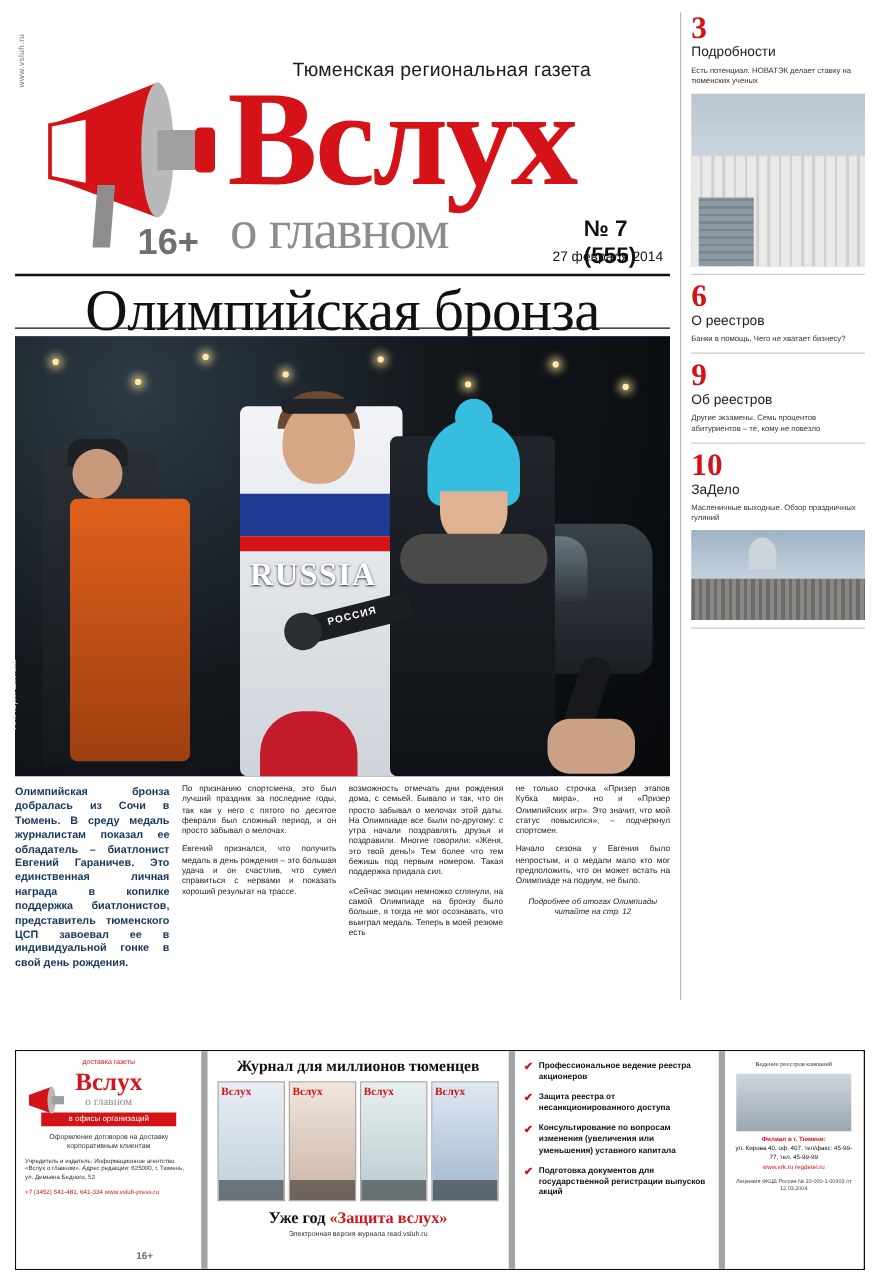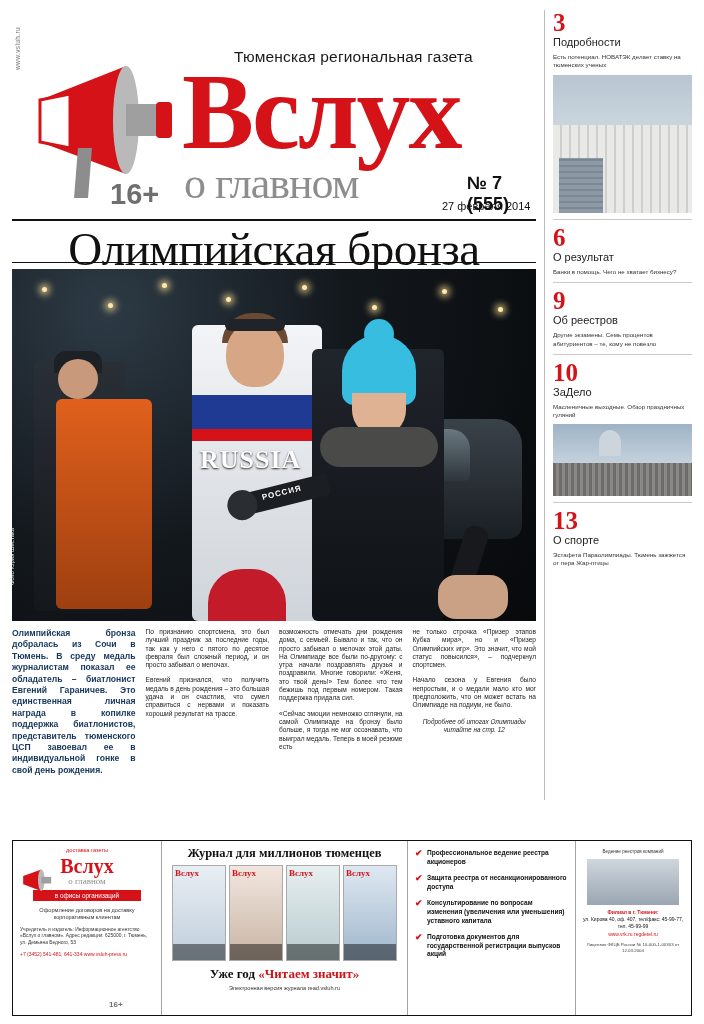--- a/index.html
+++ b/index.html
@@ -272,21 +272,21 @@
 
   
   .ads {
     position: absolute;
     left: 12px; bottom: 8px;
     width: 680px; height: 176px;
     border: 1px solid #111;
     display: flex;
   }
   .ad { position: relative; height: 100%; overflow: hidden; }
-  .ad + .ad { border-left: 1px solid #a3a3a3; }
+  .ad + .ad { border-left: 5px solid #a3a3a3; }
   .ad1 { width: 148px; background:#fff; padding:6px 7px; }
   .ad2 { width: 246px; background:#fff; padding:5px 6px; }
   .ad3 { width: 168px; background:#fff; padding:8px 7px; }
   .ad4 { width: 115px; background:#fff; padding:6px 6px; }
 
   .ad1 .a1-top{ text-align:center; font-size:5.6px; color:#d41217; }
   .ad1 .a1-logo{ text-align:center; margin-top:3px; }
   .ad1 .a1-logo .w{ font-family:"Liberation Serif",serif; font-weight:bold;
     font-size:20px; color:#d41217; line-height:20px; }
   .ad1 .a1-logo .s{ font-family:"Liberation Serif",serif; font-size:9px; color:#8d8d8d; }
@@ -364,21 +364,21 @@
     <div class="rail-item">
       <div class="rail-num">3</div>
       <div class="rail-title">Подробности</div>
       <div class="rail-text">Есть потенциал. НОВАТЭК делает ставку на тюменских ученых</div>
       <div class="rail-photo bldg"></div>
     </div>
 
     <div class="rail-rule"></div>
     <div class="rail-item">
       <div class="rail-num">6</div>
-      <div class="rail-title">О результат</div>
+      <div class="rail-title">О реестров</div>
       <div class="rail-text">Банки в помощь. Чего не хватает бизнесу?</div>
     </div>
 
     <div class="rail-rule"></div>
     <div class="rail-item">
       <div class="rail-num">9</div>
       <div class="rail-title">Об реестров</div>
       <div class="rail-text">Другие экзамены. Семь процентов абитуриентов – те, кому не повезло</div>
     </div>
 
@@ -386,25 +386,20 @@
     <div class="rail-item">
       <div class="rail-num">10</div>
       <div class="rail-title">ЗаДело</div>
       <div class="rail-text">Масленичные выходные. Обзор праздничных гуляний</div>
       <div class="rail-photo2">
           <div class="dome"></div>
         </div>
     </div>
 
     <div class="rail-rule"></div>
-    <div class="rail-item">
-      <div class="rail-num">13</div>
-      <div class="rail-title">О спорте</div>
-      <div class="rail-text">Эстафета Параолимпиады. Тюмень зажжется от пера Жар-птицы</div>
-    </div>
   </div>
 
   <div class="headline-band">
     <div class="headline">Олимпийская бронза</div>
   </div>
 
   <div class="main-photo">
     <div class="mp-sky"></div>
     <div class="mp-lights">
       <i style="left:30px;top:10px"></i>
@@ -508,21 +503,21 @@
           <div class="ctop">Вслух</div>
           <div class="cbar"></div>
         </div>
         <div class="cover c4">
           <div class="ctop">Вслух</div>
           <div class="cbar"></div>
         </div>
       </div>
       <div class="a2-year">
         <span>Уже год</span>
-        <em>«Читаем значит»</em>
+        <em>«Защита вслух»</em>
       </div>
       <div class="a2-foot">Электронная версия журнала read.vsluh.ru</div>
     </div>
 
     <div class="ad ad3">
       <ul>
         <li><span class="chk">✔</span><span>Профессиональное ведение реестра акционеров</span></li>
         <li><span class="chk">✔</span><span>Защита реестра от несанкционированного доступа</span></li>
         <li><span class="chk">✔</span><span>Консультирование по вопросам изменения (увеличения или уменьшения) уставного капитала</span></li>
         <li><span class="chk">✔</span><span>Подготовка документов для государственной регистрации выпусков акций</span></li>

